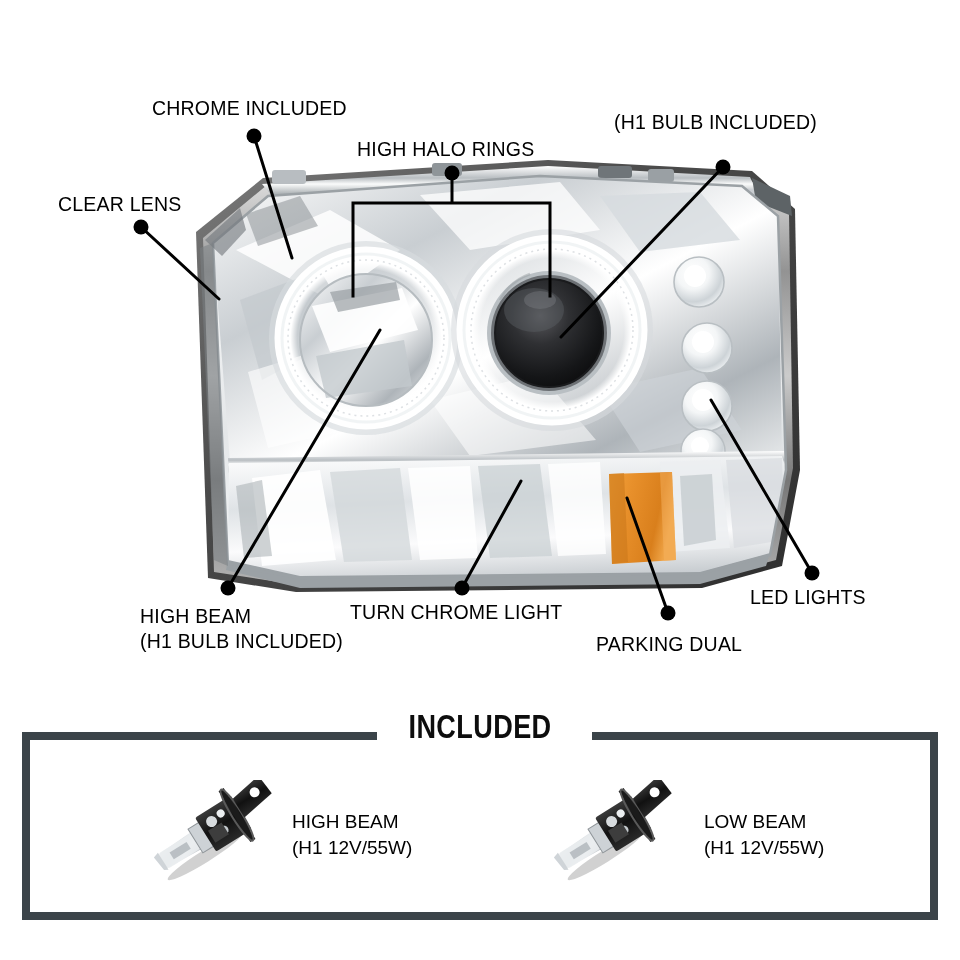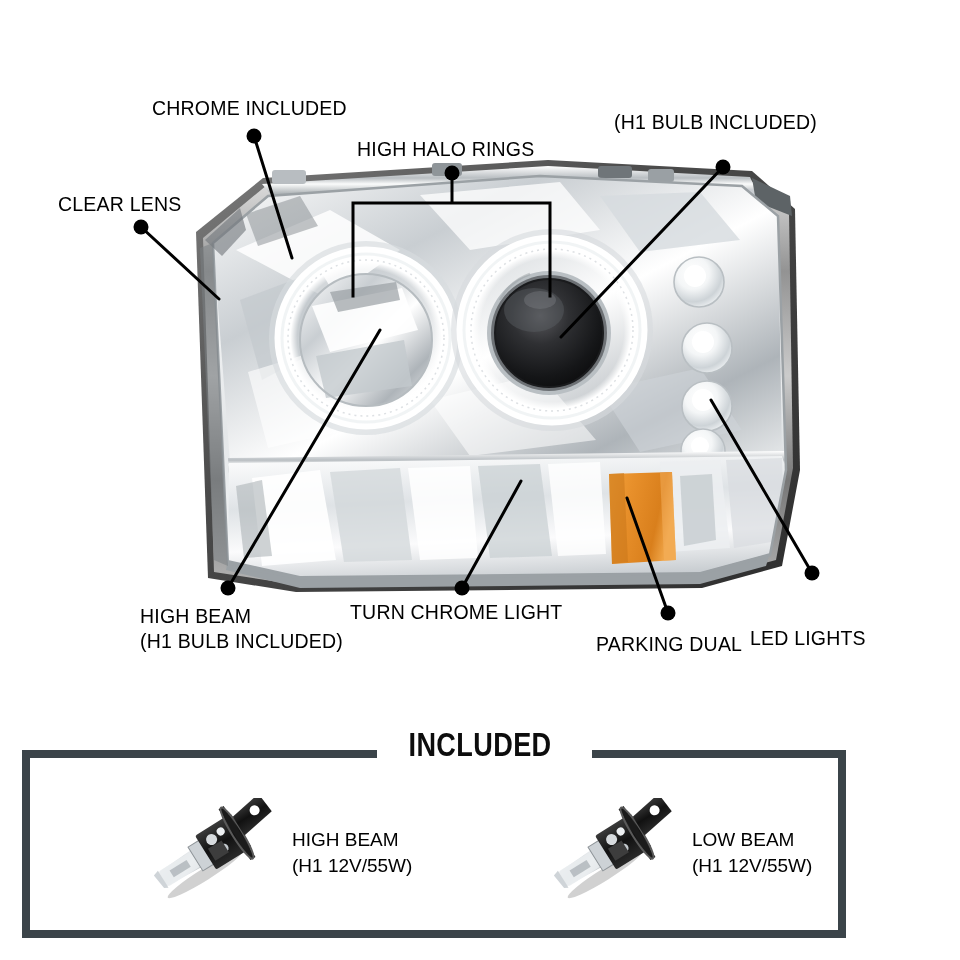--- a/index.html
+++ b/index.html
@@ -37,22 +37,22 @@
     color: #000;
     white-space: nowrap;
     user-select: none;
   }
   .callout-label .l2 { display: block; }
 
   
   #included-panel {
     position: absolute;
     left: 22px;
-    top: 750px;
-    width: 824px;
+    top: 732px;
+    width: 916px;
     height: 188px;
   }
   #included-frame {
     position: absolute;
     left: 0; top: 0;
     width: 100%; height: 100%;
     box-sizing: border-box;
     border: 8px solid #3b4449;
     background: #ffffff;
   }
@@ -81,21 +81,21 @@
   }
 
   .bulb-item {
     position: absolute;
     top: 48px;
     height: 110px;
     display: flex;
     align-items: center;
   }
   #bulb-item-high { left: 110px; }
-  #bulb-item-low  { left: 510px; }
+  #bulb-item-low  { left: 510px; gap: 12px; }
 
   .bulb-art {
     width: 150px;
     height: 110px;
     position: relative;
     flex: 0 0 auto;
   }
   .bulb-art svg { display: block; }
 
   .bulb-text {
@@ -328,21 +328,21 @@
         <circle cx="462" cy="588" r="7.5"></circle>
         <circle cx="228" cy="588" r="7.5"></circle>
       </g>
   </svg>
 
   <div id="callout-labels">
       <div class="callout-label" style="left: 58px; top: 192px;"><span>CLEAR LENS</span></div>
       <div class="callout-label" style="left: 152px; top: 96px;"><span>CHROME INCLUDED</span></div>
       <div class="callout-label" style="left: 357px; top: 137px;"><span>HIGH HALO RINGS</span></div>
       <div class="callout-label" style="left: 614px; top: 110px;"><span class="l2">(H1 BULB INCLUDED)</span></div>
-      <div class="callout-label" style="left: 750px; top: 585px; margin-top: 41px;"><span>LED LIGHTS</span></div>
+      <div class="callout-label" style="left: 750px; top: 585px;"><span>LED LIGHTS</span></div>
       <div class="callout-label" style="left: 596px; top: 632px;"><span>PARKING DUAL</span></div>
       <div class="callout-label" style="left: 350px; top: 600px;"><span>TURN CHROME LIGHT</span></div>
       <div class="callout-label" style="left: 140px; top: 604px;"><span>HIGH BEAM</span><span class="l2">(H1 BULB INCLUDED)</span></div>
     </div>
 </div>
 
 <div id="included-panel">
   <div id="included-frame"></div>
   <div id="included-gap"></div>
   <div id="included-title">INCLUDED</div>

